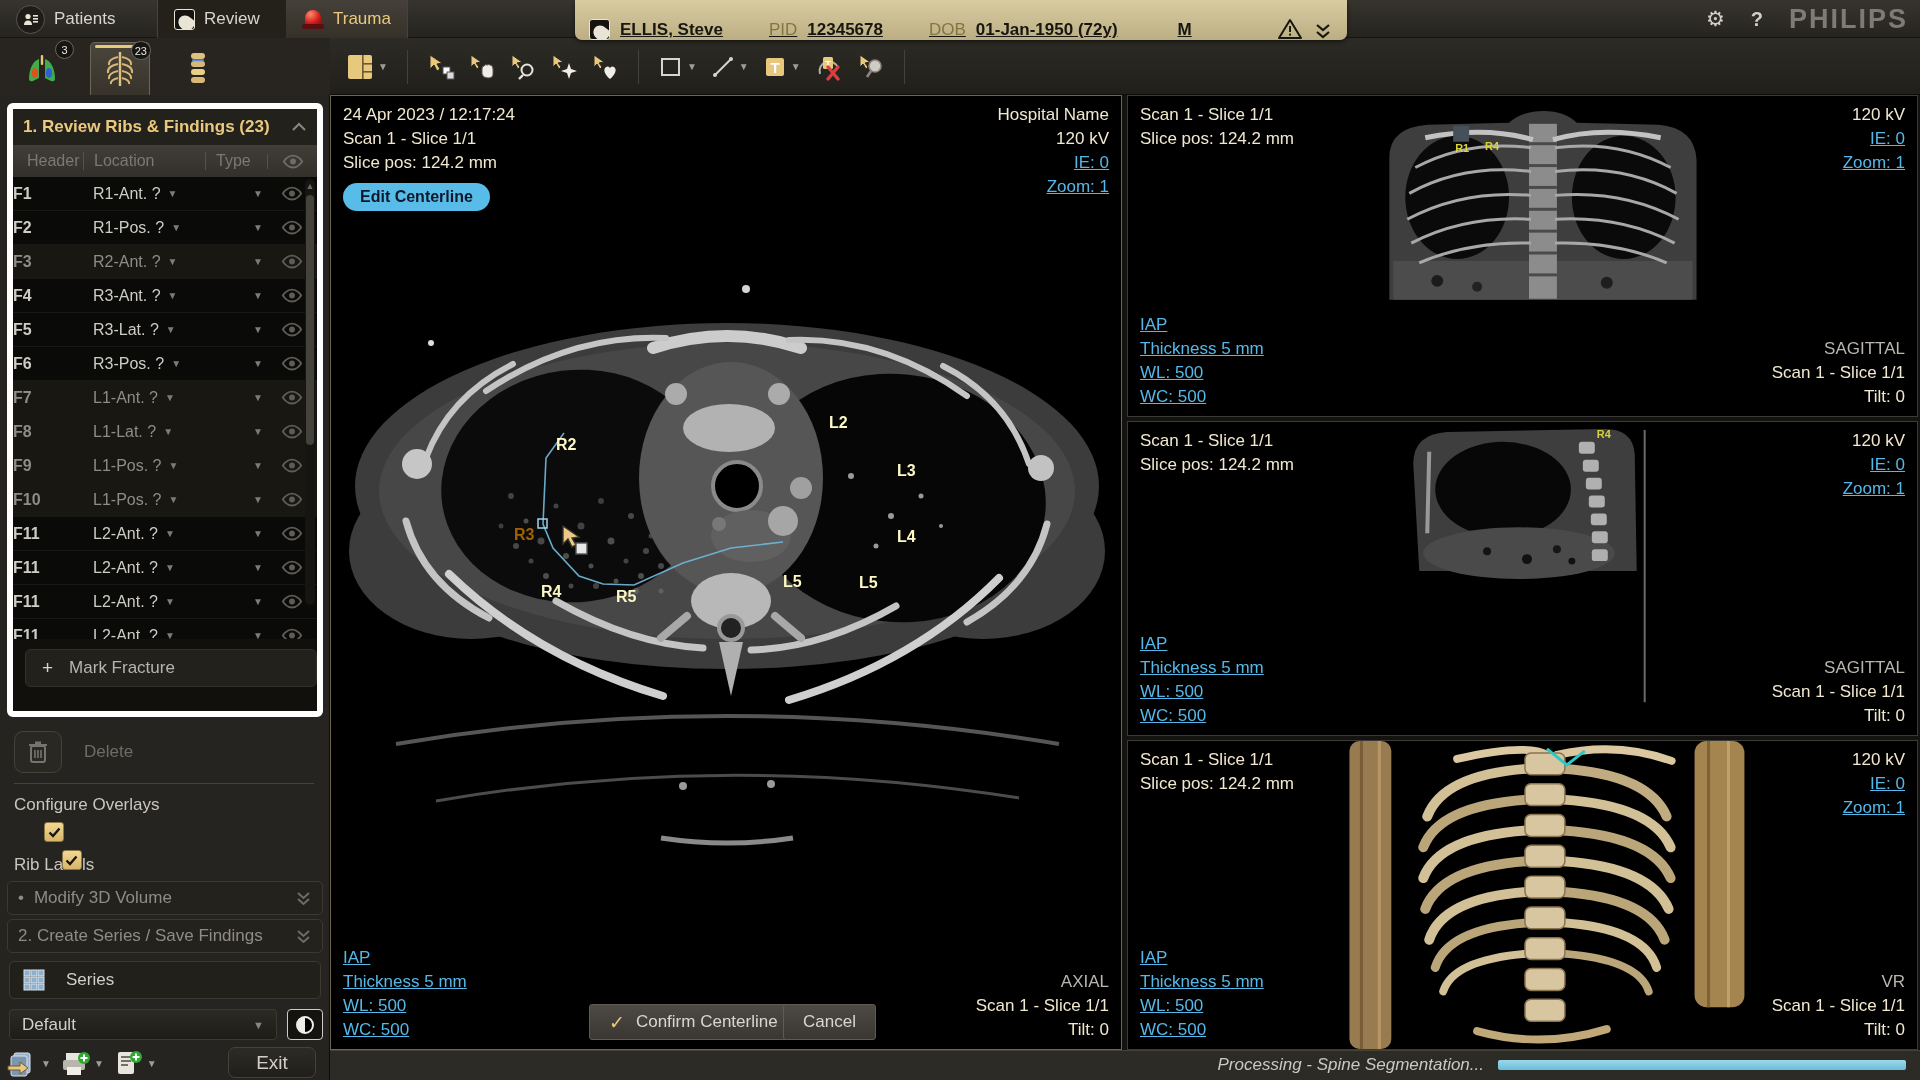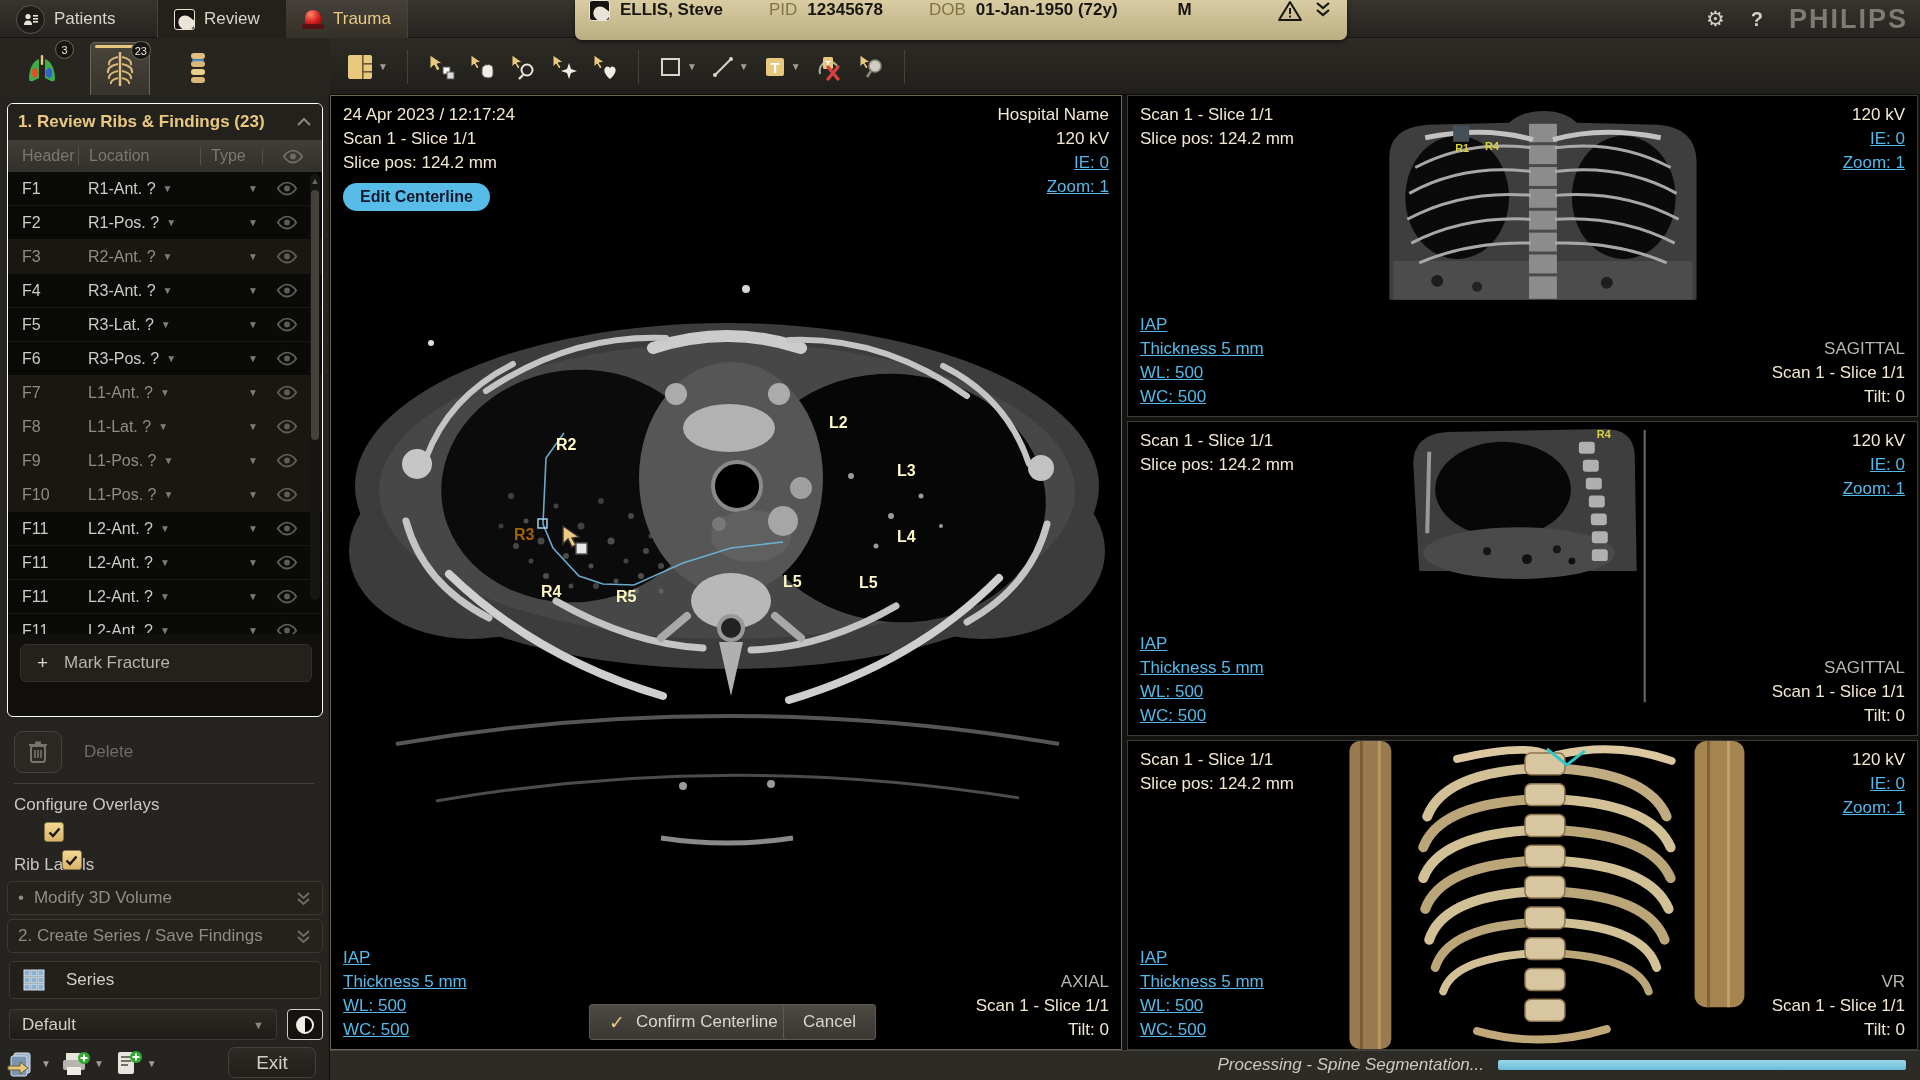--- a/index.html
+++ b/index.html
@@ -20,22 +20,22 @@
                position:relative; overflow:hidden; }
   .photoicon::after { content:""; position:absolute; left:3px; top:6px; width:16px; height:14px;
                background:#e9e4d6; border-radius:60% 0 60% 60%; transform:rotate(40deg); }
   .siren { width:22px; height:20px; position:relative; }
   .siren .dome { position:absolute; left:3px; top:1px; width:16px; height:14px; border-radius:9px 9px 2px 2px;
                  background:radial-gradient(circle at 35% 30%, #ff8a6a, #d41e1e 60%, #8a0d0d); }
   .siren .base { position:absolute; left:0; bottom:0; width:22px; height:5px; border-radius:2px; background:#5a1010; }
 
   #banner { position:absolute; left:575px; top:0; width:772px; height:40px; z-index:50;
             background:linear-gradient(#d9cca2,#bcae83); border-radius:0 0 7px 7px;
-            box-shadow:0 2px 4px rgba(0,0,0,.5); display:flex; align-items:flex-start; gap:10px; padding:0 14px;
-            color:#17160f; font-size:17px; }
+            box-shadow:0 2px 4px rgba(0,0,0,.5); display:flex; align-items:flex-end; gap:10px; padding:0 14px;
+            color:#17160f; font-size:17px;text-decoration:underline; }
   #banner .lbl { color:#84763f; font-weight:400; }
   #banner .val { font-weight:700; }
   .warn { width:26px; height:22px; }
   .dblchev { width:20px; height:18px; }
 
   #topbar-right { position:absolute; right:12px; top:0; height:38px; display:flex; align-items:center; gap:26px; }
   #gear { font-size:21px; color:#d2cfc9; }
   #help { font-size:20px; color:#d2cfc9; font-weight:700; }
   #brand { font-size:27px; font-weight:700; letter-spacing:2px; color:#7e7b76; }
 
@@ -53,36 +53,36 @@
            display:flex; align-items:center; justify-content:center; z-index:2; }
   #maintools { position:absolute; left:345px; top:0; height:57px; display:flex; align-items:center; gap:13px; }
   .tico { display:flex; align-items:center; gap:3px; }
   .tsep { width:1px; height:34px; background:#45423a; margin:0 6px; }
   .dropcaret { color:#a09d96; font-size:10px; }
 
   
   #sidebar { position:absolute; left:0; top:95px; width:330px; height:985px; background:#262420;
              border-right:1px solid #0d0c09; font-size:17px; color:#c9c6c0; }
   #sec1 { position:absolute; left:7px; top:8px; width:316px; height:614px;
-          border:1px solid #ffffff; border-radius:6px; background:#11100d; overflow:hidden; }
+          border:6px solid #ffffff; border-radius:6px; background:#11100d; overflow:hidden; }
   #sec1-title { height:36px; display:flex; align-items:center; padding:0 10px;
                 color:#eac97e; font-size:17px; font-weight:700; background:#23211c; }
   #sec1-collapse { margin-left:auto; color:#8a8780; }
   #ftable { position:relative; background:#060605; }
   #ftable-head { display:flex; height:32px; background:linear-gradient(#413e37,#32302a);
                  color:#7b7872; font-size:16px; align-items:center; }
   #ftable-head .c1 { width:70px; padding-left:14px; }
   #ftable-head .c2 { width:122px; border-left:1px solid #55524a; padding-left:10px; }
   #ftable-head .c3 { width:62px; border-left:1px solid #55524a; padding-left:10px; }
   #ftable-head .c4 { flex:1; border-left:1px solid #55524a; display:flex; justify-content:center; }
   #rows-clip { height:462px; overflow:hidden; position:relative; }
   .frow { display:flex; align-items:center; height:34px; background:#0a0a08;
           border-bottom:1px solid #191814; color:#cfccc6; font-size:16px; }
   .frow.hl { background:#181712; color:#8f8c86; }
-  .frow .rh { width:70px; padding-left:14px; }
+  .frow .rh { width:70px; padding-left:0;font-weight:bold; }
   .frow .rl { width:130px; padding-left:10px; display:flex; align-items:center; gap:7px; }
   .frow .car { color:#7e7b74; font-size:10px; }
   .frow .rt { width:56px; display:flex; justify-content:flex-end; padding-right:6px; }
   .frow .re { width:46px; display:flex; justify-content:center; }
   #tscroll { position:absolute; right:2px; top:34px; width:10px; height:426px; background:#161511; border-radius:5px; }
   #tscroll .thumb { position:absolute; left:1px; top:16px; width:8px; height:250px; background:#45423b; border-radius:4px; }
   #tscroll .up { position:absolute; left:0; top:2px; width:10px; text-align:center; color:#6b685f; font-size:9px; }
   #markfx { position:absolute; left:12px; top:540px; width:292px; height:38px; border-radius:6px;
             background:#242степ; background:#23211c; border:1px solid #343128; display:flex; align-items:center;
             gap:16px; padding:0 16px; color:#b7b4ae; }

